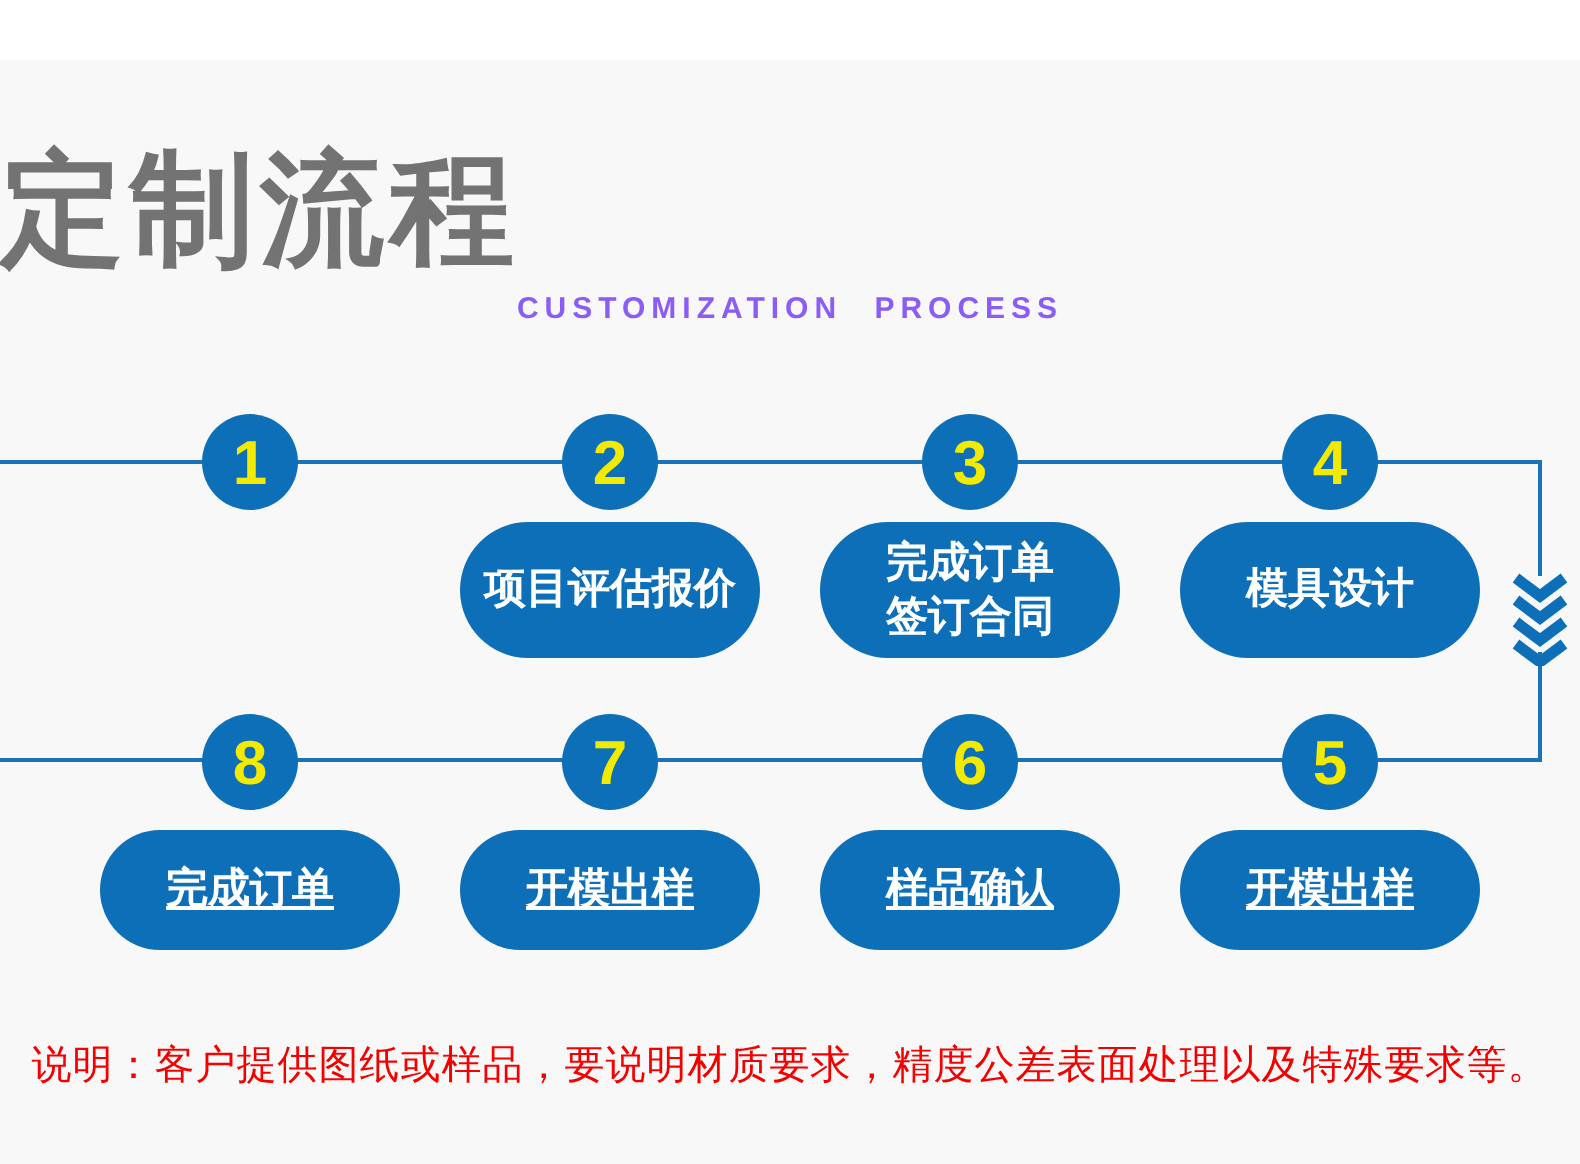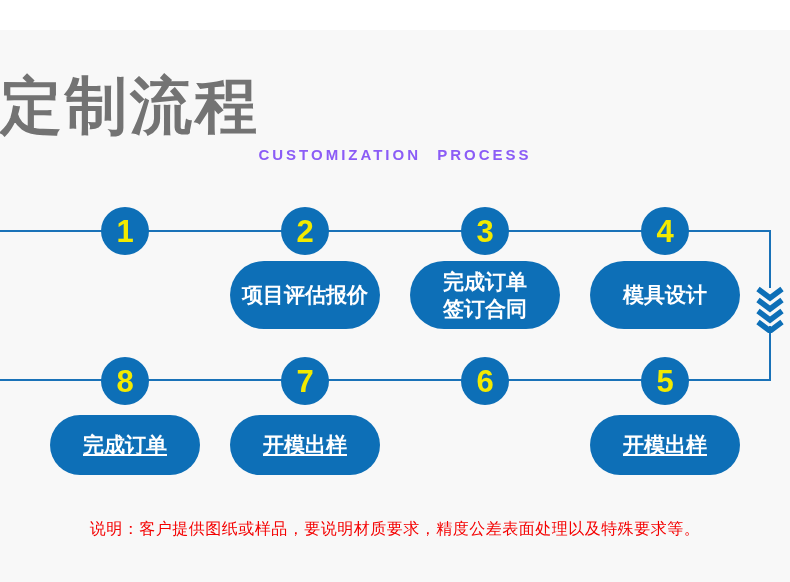--- a/index.html
+++ b/index.html
@@ -97,21 +97,21 @@
     line-height: 1.3;
     box-sizing: border-box;
   }
   .row1 .pill { margin-top: 6px; height: 68px; }
   .row2 .pill { margin-top: 10px; height: 60px; text-decoration: underline; }
   .note {
     position: absolute;
     top: 519px; left: 0;
     width: 790px;
     text-align: center;
-    font-size: 16px;
+    font-size: 20px;
     letter-spacing: 0.5px;
     color: #f40000;
   }
 </style>
 </head>
 <body>
 
 <div class="canvas">
 
   <div class="white-band"></div>
@@ -153,20 +153,21 @@
   <div class="step row2 c1">
     <div class="num-circle">8</div>
     <div class="pill">完成订单</div>
   </div>
   <div class="step row2 c2">
     <div class="num-circle">7</div>
     <div class="pill">开模出样</div>
   </div>
   <div class="step row2 c3">
     <div class="num-circle">6</div>
+    <div class="pill">样品确认</div>
   </div>
   <div class="step row2 c4">
     <div class="num-circle">5</div>
     <div class="pill">开模出样</div>
   </div>
 
   <div class="note">说明：客户提供图纸或样品，要说明材质要求，精度公差表面处理以及特殊要求等。</div>
 
 </div>
 

